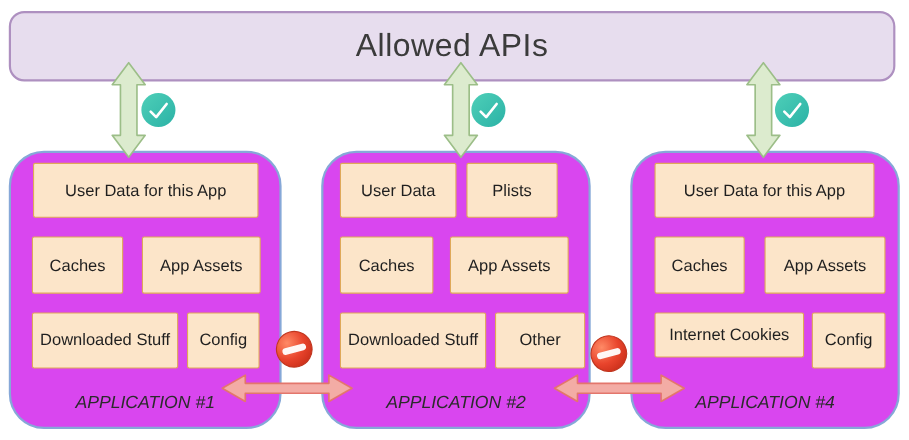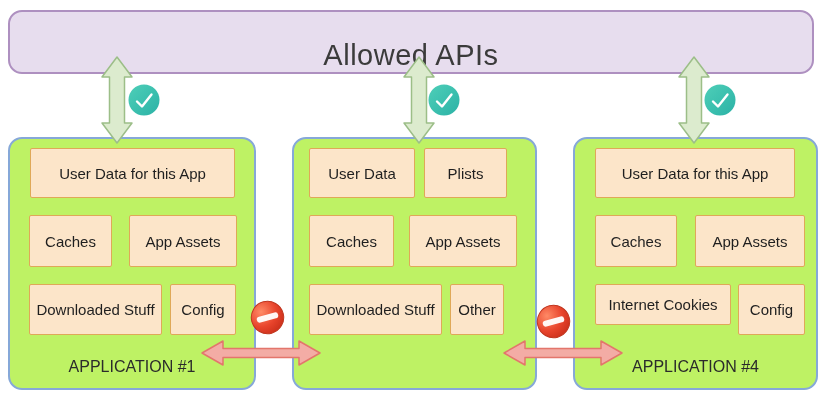--- a/index.html
+++ b/index.html
@@ -13,21 +13,21 @@
     overflow: hidden;
   }
   .api-bar {
     position: absolute;
     left: 8px; top: 10px;
     width: 806px; height: 64px;
     background: #e7ddee;
     border: 2px solid #ae90c0;
     border-radius: 14px;
     display: flex;
-    align-items: flex-end;
+    align-items: center;
     justify-content: center;
     z-index: 1;
   }
   .api-bar-label {
     font-size: 29px;
     color: #3b3b3b;
     letter-spacing: 0.5px;
   }
   .allow-arrow {
     position: absolute;
@@ -38,23 +38,23 @@
   .check-badge {
     position: absolute;
     top: 84px;
     width: 32px; height: 32px;
     z-index: 3;
   }
   .app {
     position: absolute;
     top: 137px;
     height: 253px;
-    background: #bef264;
+    background: #d946ef;
     border: 2px solid #86a8d8;
-    border-radius: 14px;
+    border-radius: 32px;
     z-index: 1;
   }
   .inner-box {
     position: absolute;
     background: #fce5c9;
     border: 1.5px solid #dfa858;
     border-radius: 2px;
     display: flex;
     align-items: center;
     justify-content: center;
@@ -62,20 +62,21 @@
     color: #1f1f1f;
     white-space: nowrap;
   }
   .app-label {
     position: absolute;
     left: 0; right: 0;
     bottom: 12px;
     text-align: center;
     font-size: 16px;
     color: #2b2b2b;
+    font-style: italic;
   }
   .deny-arrow {
     position: absolute;
     top: 340px;
     width: 120px; height: 26px;
     z-index: 4;
   }
   .deny-sign {
     position: absolute;
     width: 35px; height: 35px;
@@ -140,21 +141,22 @@
     <div class="inner-box" style="left:160px; top:145px; width:66px; height:51px">Config</div>
     <div class="app-label">APPLICATION #1</div>
   </div>
 
   <div class="app" style="left:292px; width:245px">
     <div class="inner-box" style="left:15px; top:9px; width:106px; height:50px">User Data</div>
     <div class="inner-box" style="left:130px; top:9px; width:83px; height:50px">Plists</div>
     <div class="inner-box" style="left:15px; top:76px; width:85px; height:52px">Caches</div>
     <div class="inner-box" style="left:115px; top:76px; width:108px; height:52px">App Assets</div>
     <div class="inner-box" style="left:15px; top:145px; width:133px; height:51px">Downloaded Stuff</div>
-    <div class="inner-box" style="left:156px; top:145px; width:54px; height:51px">Other</div>
+    <div class="inner-box" style="left:156px; top:145px; width:82px; height:51px">Other</div>
+    <div class="app-label">APPLICATION #2</div>
   </div>
 
   <div class="app" style="left:573px; width:245px">
     <div class="inner-box" style="left:20px; top:9px; width:200px; height:50px">User Data for this App</div>
     <div class="inner-box" style="left:20px; top:76px; width:82px; height:52px">Caches</div>
     <div class="inner-box" style="left:120px; top:76px; width:110px; height:52px">App Assets</div>
     <div class="inner-box" style="left:20px; top:145px; width:136px; height:41px">Internet Cookies</div>
     <div class="inner-box" style="left:163px; top:145px; width:67px; height:51px">Config</div>
     <div class="app-label">APPLICATION #4</div>
   </div>

